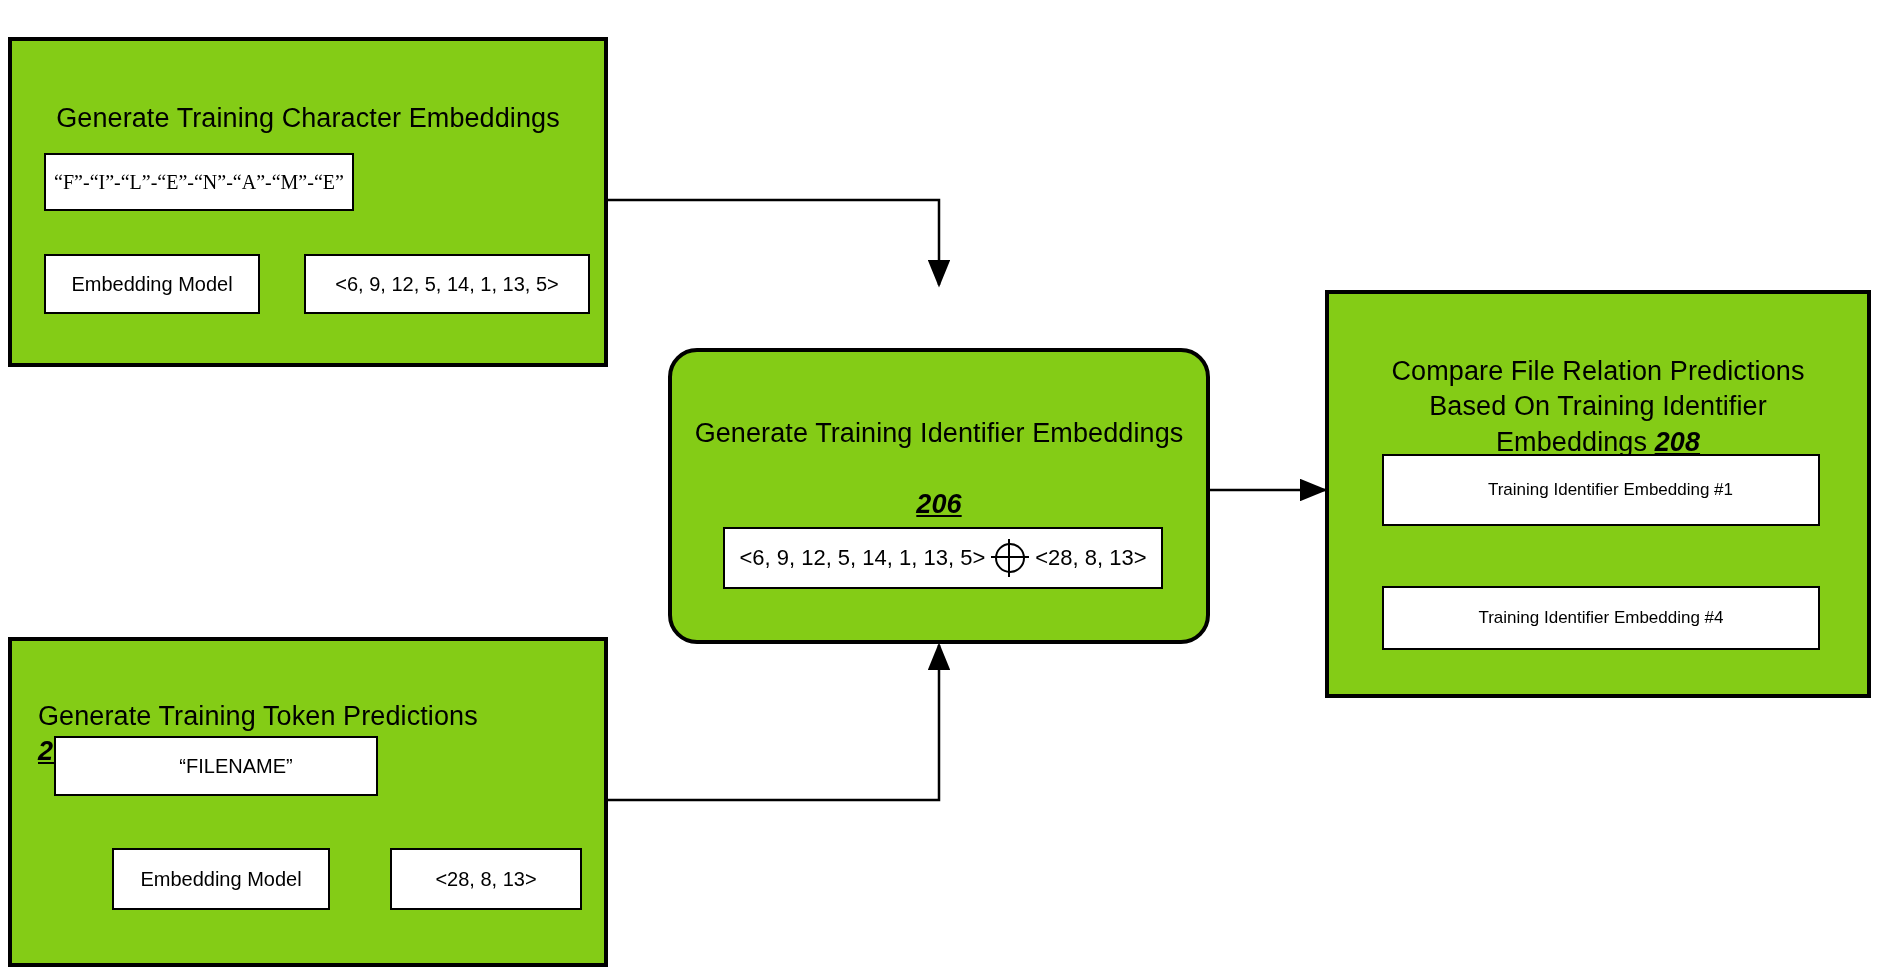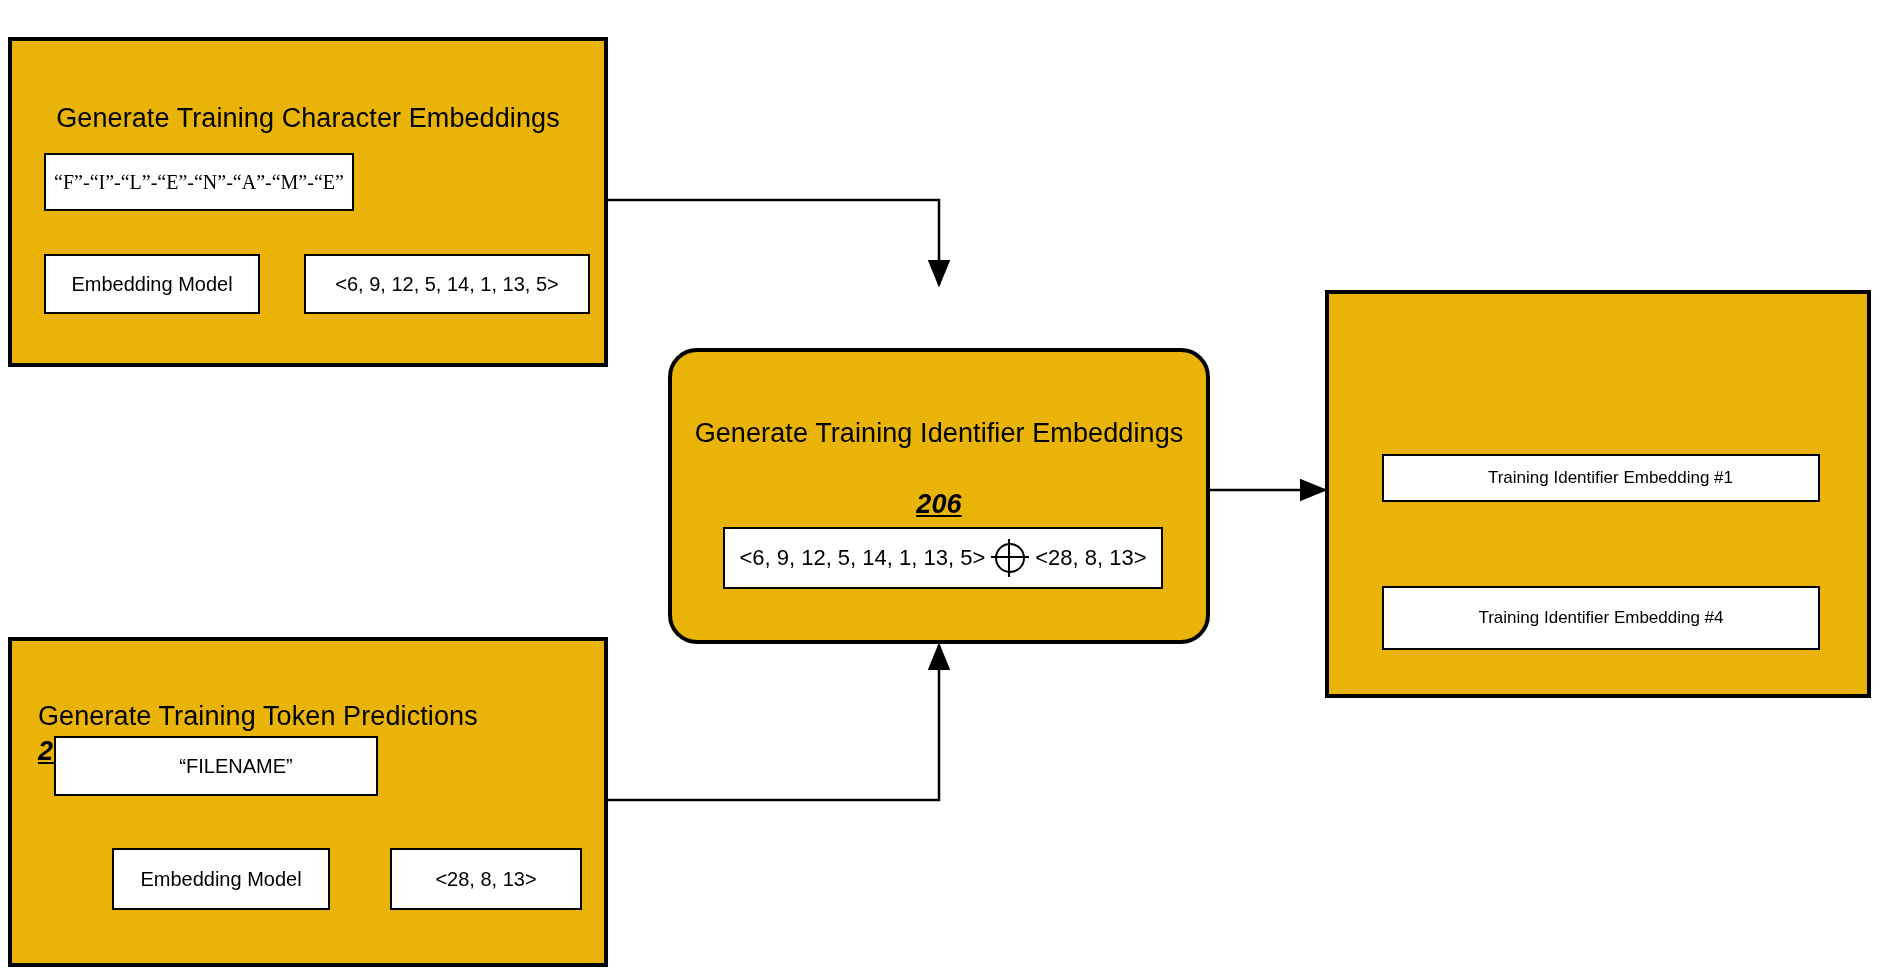--- a/index.html
+++ b/index.html
@@ -20,21 +20,21 @@
     position: absolute;
     left: 0;
     top: 0;
     width: 1879px;
     height: 975px;
     pointer-events: none;
   }
   .panel {
     position: absolute;
     border: 4px solid #000000;
-    background: #eab308;
+    background: #84cc16;
     box-sizing: border-box;
   }
   .panel-title {
     position: absolute;
     left: 0;
     right: 0;
     text-align: center;
     font-size: 27px;
     line-height: 1.32;
     letter-spacing: 0.1px;
@@ -200,22 +200,27 @@
     <div class="vec-expr" style="left:51px; top:175px; width:440px; height:62px;">
       <span>&lt;6, 9, 12, 5, 14, 1, 13, 5&gt;</span>
       <span class="oplus">
           <i></i>
         </span>
       <span>&lt;28, 8, 13&gt;</span>
     </div>
   </div>
 
   <div class="panel" style="left:1325px; top:290px; width:546px; height:408px;">
-
-    <div class="inner small" style="left:53px; top:160px; width:438px; height:48px;padding-left:19px;">
+    <div class="panel-title" style="top:24px;">
+      <span>Compare File Relation Predictions
+Based On Training Identifier
+Embeddings </span><span class="ref">208</span>
+    </div>
+
+    <div class="inner small" style="left:53px; top:160px; width:438px; height:72px;padding-left:19px;">
       <span>Training Identifier Embedding #1</span>
     </div>
 
     <div class="inner small" style="left:53px; top:292px; width:438px; height:64px;">
       <span>Training Identifier Embedding #4</span>
     </div>
   </div>
 
 </div>
 

